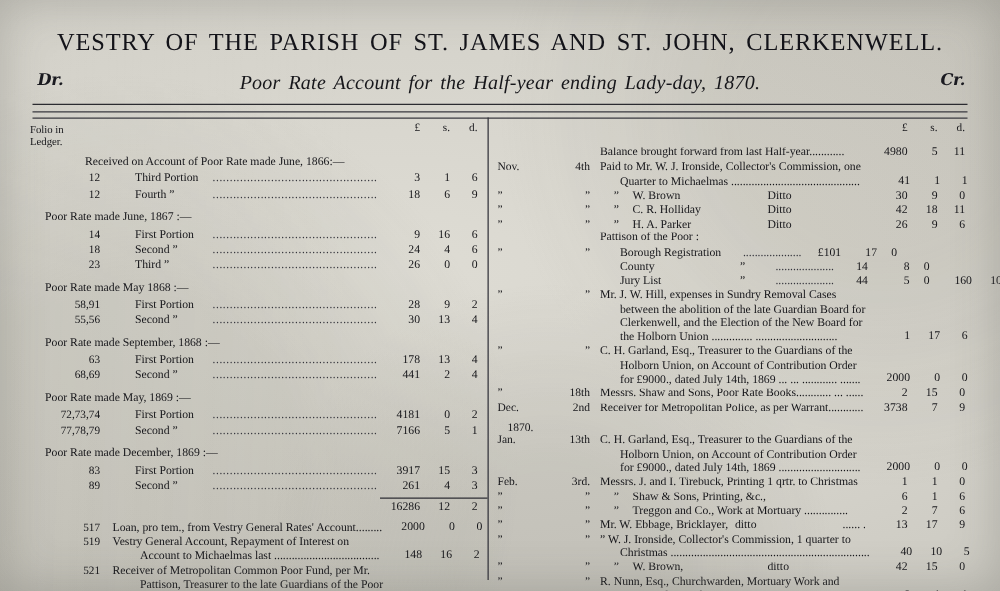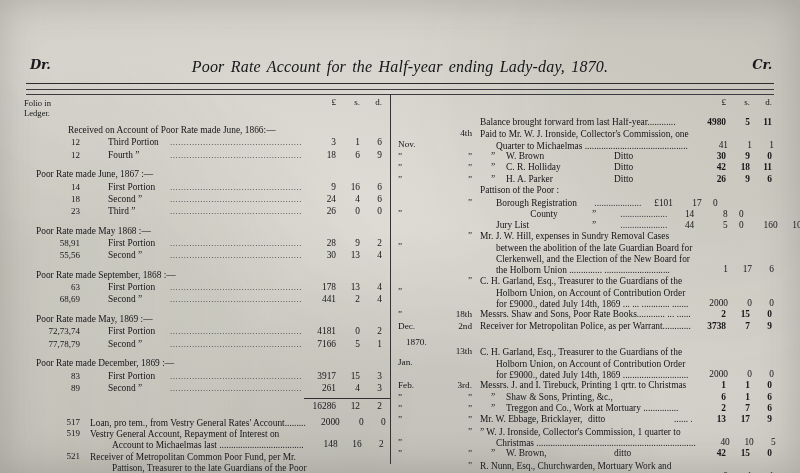--- a/index.html
+++ b/index.html
@@ -270,32 +270,31 @@
   .rrow .rdesc {
     flex: 1 1 auto;
     white-space: nowrap;
     overflow: hidden;
     padding-left: 3px;
   }
   .rrow .ramt {
     flex: 0 0 84px;
     display: flex;
     padding-right: 2px;
-    font-weight: bold;
   }
   .ramt .c-l { width: 34px; text-align: right; }
   .ramt .c-s { width: 24px; text-align: right; }
   .ramt .c-d { width: 22px; text-align: right; }
 
   .rmulti {
     display: flex;
     align-items: flex-start;
     font-size: 9.4px;
   }
-  .rmulti .d1 { flex: 0 0 38px; padding-left: 2px; font-size: 9.2px; margin-top: 11px; }
+  .rmulti .d1 { flex: 0 0 38px; padding-left: 2px; font-size: 9.2px; }
   .rmulti .d2 { flex: 0 0 36px; text-align: right; padding-right: 5px; font-size: 9.2px; }
   .rmulti .rdesc { flex: 1 1 auto; padding-left: 3px; }
   .rmulti .rdesc .ln { white-space: nowrap; line-height: 1.2; }
   .rmulti .rdesc .ln.ind { padding-left: 16px; }
   .rmulti .ramt { flex: 0 0 84px; display: flex; }
   .ramt.p1 { padding-top: 11.5px; }
   .ramt.p2 { padding-top: 23px; }
   .ramt.p3 { padding-top: 34px; }
 
   .ditto-cell {
@@ -325,20 +324,23 @@
     padding-left: 10px;
     margin-top: 5px;
   }
   .leader { color: #34343c; }
 </style>
 </head>
 <body>
 
 <div id="page">
 
+  <div class="titlebar">
+    <div class="main-title">VESTRY OF THE PARISH OF ST. JAMES AND ST. JOHN, CLERKENWELL.</div>
+  </div>
 
   <div class="subrow">
     <span class="dr-mark">Dr.</span>
     <span class="sub-title">Poor Rate Account for the Half-year ending Lady-day, 1870.</span>
     <span class="cr-mark">Cr.</span>
   </div>
 
   <div class="rule rule-a"></div>
   <div class="rule thin rule-b"></div>
   <div class="rule thin rule-c"></div>
@@ -605,21 +607,21 @@
             <span class="c-d"></span>
           </span>
         </div>
       </div>
     <div id="right-overseers">
         <div class="rmulti">
           <span class="d1">”</span>
           <span class="d2">”</span>
           <div class="rdesc">
             <div class="ln ind"><span style="display: inline-block; min-width: 96px;">Borough  Registration</span><span class="leader"> .................... </span><span class="inner-amt"><span class="il">£101</span><span class="is">17</span><span class="id">0</span></span></div>
-            <div class="ln ind"><span style="display: inline-block; min-width: 96px; text-align: center;">County</span><span style="display: inline-block; width: 26px;">”</span><span class="leader"> .................... </span><span class="inner-amt"><span class="il">14</span><span class="is">8</span><span class="id">0</span></span></div>
+            <div class="ln ind"><span style="display: inline-block; min-width: 96px;">County</span><span style="display: inline-block; width: 26px;">”</span><span class="leader"> .................... </span><span class="inner-amt"><span class="il">14</span><span class="is">8</span><span class="id">0</span></span></div>
             <div class="ln ind"><span style="display: inline-block; min-width: 96px;">Jury List</span><span style="display: inline-block; width: 26px;">”</span><span class="leader"> .................... </span><span class="inner-amt"><span class="il">44</span><span class="is">5</span><span class="id">0</span></span></div>
           </div>
           <div class="ramt p2">
             <span class="c-l">160</span>
             <span class="c-s">10</span>
           </div>
         </div>
       </div>
     <div id="right-rows-2">
         <div class="rmulti">

